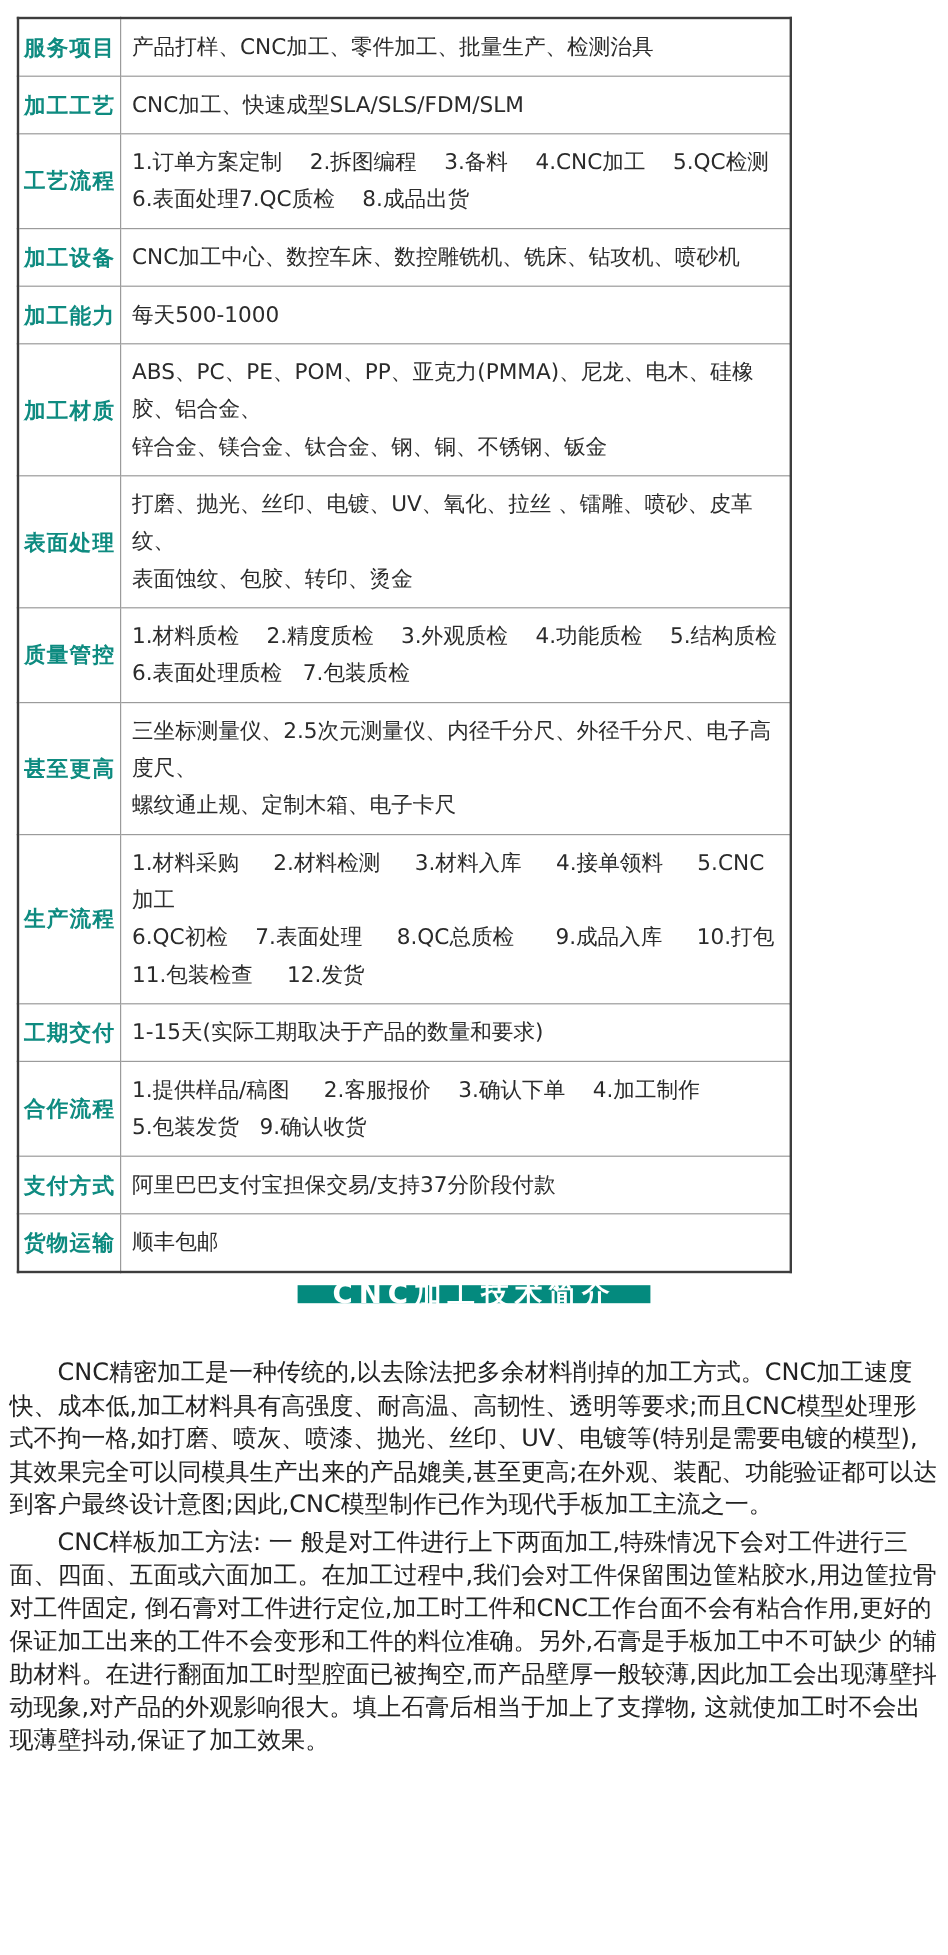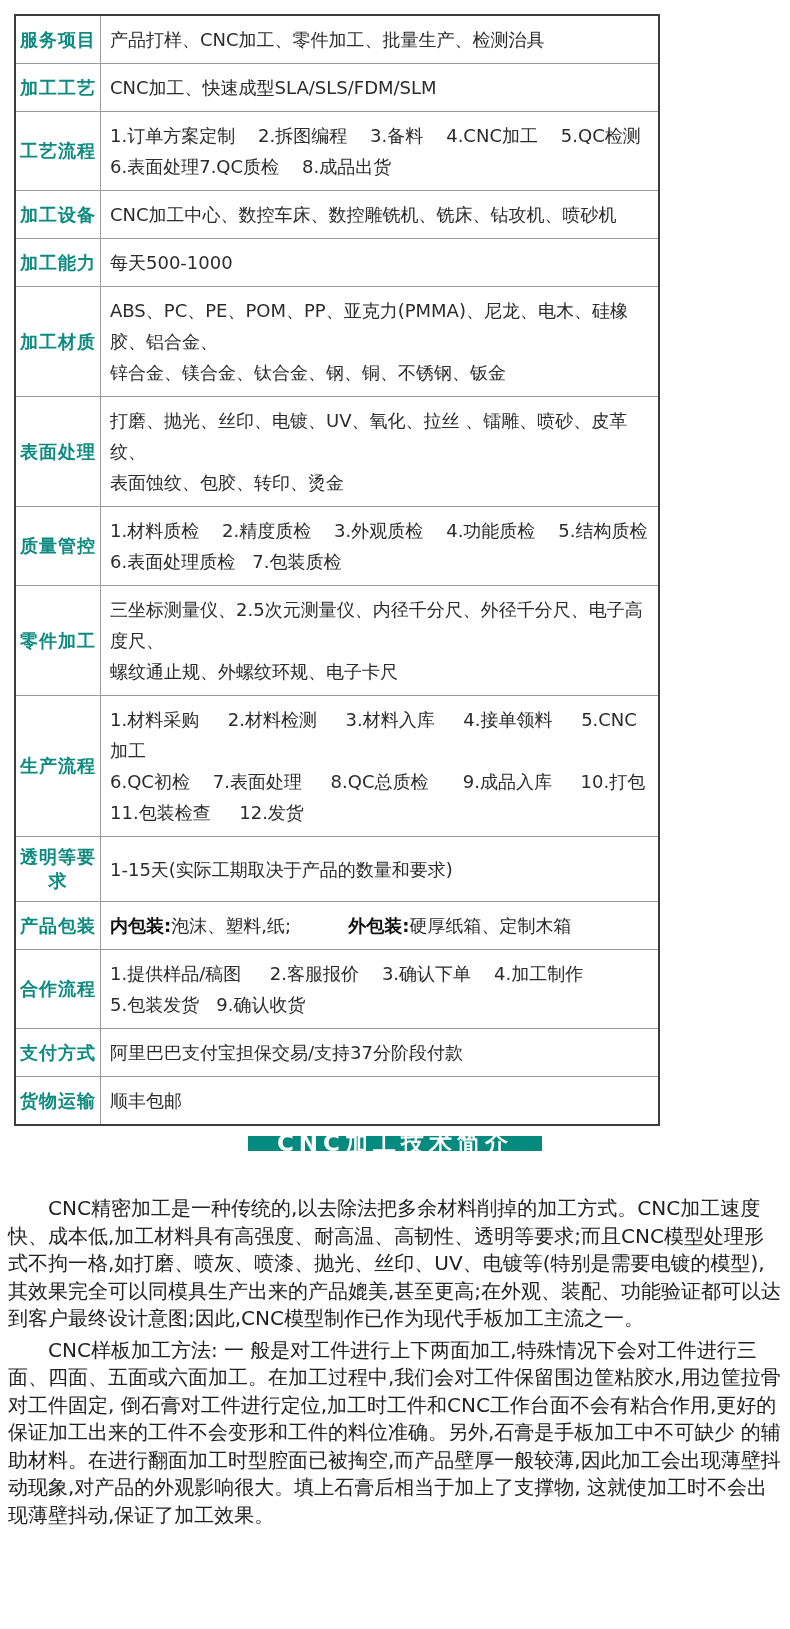--- a/index.html
+++ b/index.html
@@ -132,44 +132,38 @@
           </td>
         </tr>
         <tr>
           <th>质量管控</th>
           <td>
             <div class="cell-line"><span>1.材料质检    2.精度质检    3.外观质检    4.功能质检    5.结构质检</span></div>
             <div class="cell-line"><span>6.表面处理质检   7.包装质检</span></div>
           </td>
         </tr>
         <tr>
-          <th>零件加工</th>
+          <th>甚至更高</th>
           <td>
             <div class="cell-line"><span>三坐标测量仪、2.5次元测量仪、内径千分尺、外径千分尺、电子高度尺、</span></div>
-            <div class="cell-line"><span>螺纹通止规、外螺纹环规、电子卡尺</span></div>
+            <div class="cell-line"><span>螺纹通止规、定制木箱、电子卡尺</span></div>
           </td>
         </tr>
         <tr>
           <th>生产流程</th>
           <td>
             <div class="cell-line"><span>1.材料采购     2.材料检测     3.材料入库     4.接单领料     5.CNC加工</span></div>
             <div class="cell-line"><span>6.QC初检    7.表面处理     8.QC总质检      9.成品入库     10.打包</span></div>
             <div class="cell-line"><span>11.包装检查     12.发货</span></div>
           </td>
         </tr>
         <tr>
-          <th>透明等要求</th>
+          <th>工期交付</th>
           <td>
             <div class="cell-line"><span>1-15天(实际工期取决于产品的数量和要求)</span></div>
-          </td>
-        </tr>
-        <tr>
-          <th>产品包装</th>
-          <td>
-            <div class="cell-line"><span class="bold">内包装:</span><span>泡沫、塑料,纸;          </span><span class="bold">外包装:</span><span>硬厚纸箱、定制木箱</span></div>
           </td>
         </tr>
         <tr>
           <th>合作流程</th>
           <td>
             <div class="cell-line"><span>1.提供样品/稿图     2.客服报价    3.确认下单    4.加工制作</span></div>
             <div class="cell-line"><span>5.包装发货   9.确认收货</span></div>
           </td>
         </tr>
         <tr>

